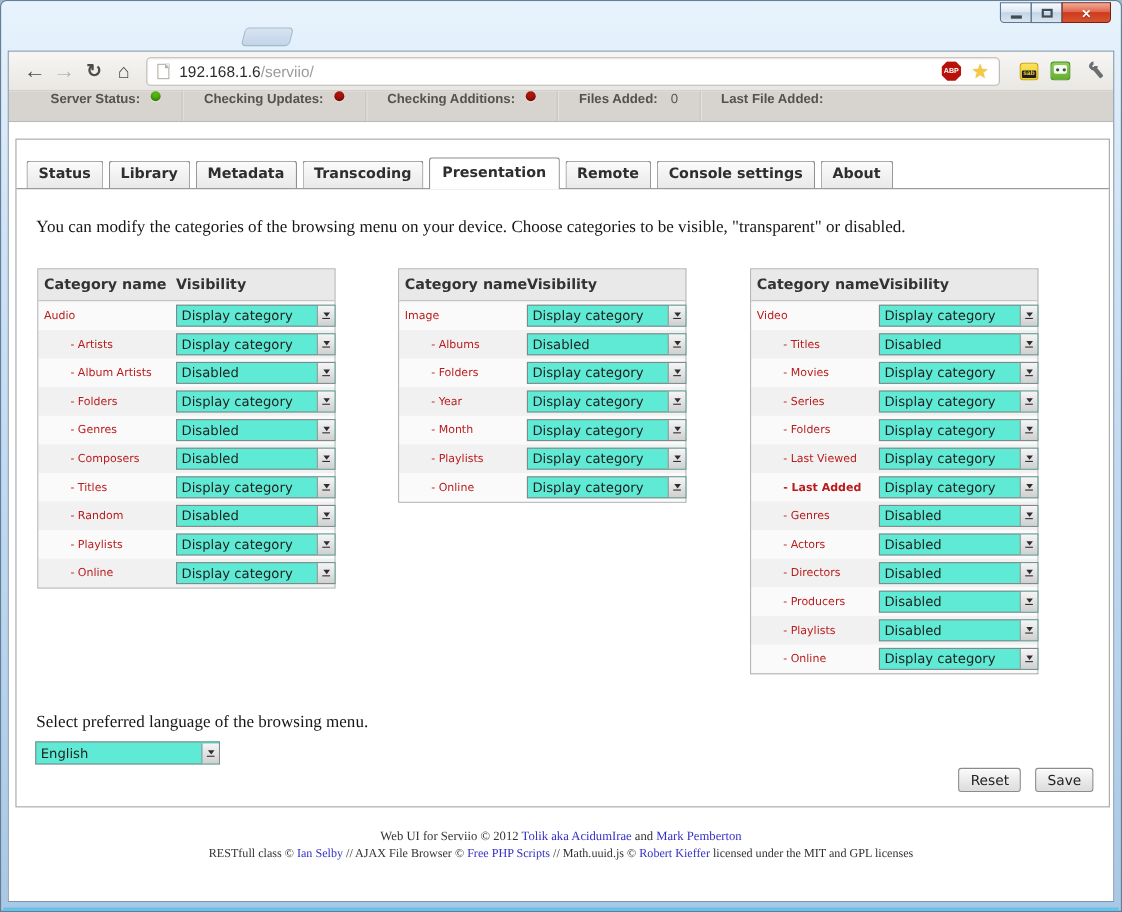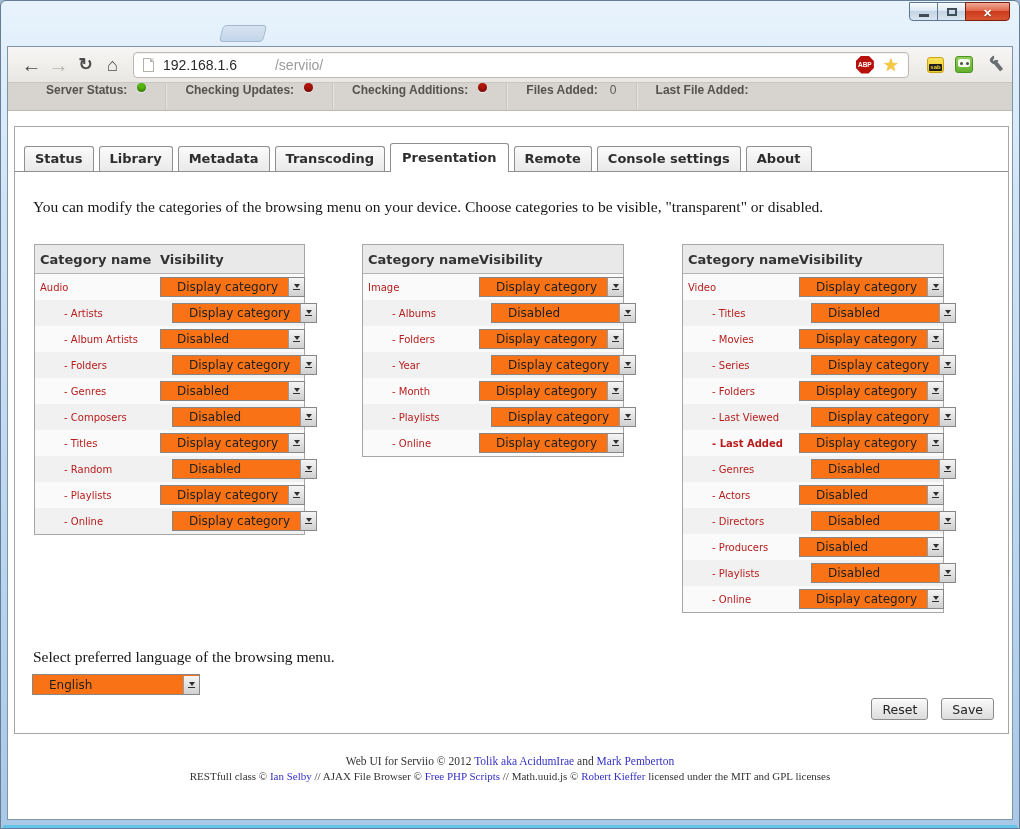--- a/index.html
+++ b/index.html
@@ -29,21 +29,21 @@
   
   .toolbar{height:36px;background:linear-gradient(#f7f6f4,#e9e7e3);border-bottom:1px solid #c9c5bf;display:flex;align-items:center;padding:0 10px;}
   .navbtn{width:27px;text-align:center;font-size:20px;font-weight:bold;color:#4c4c4c;cursor:pointer;line-height:1;flex:none;}
   .navbtn.disabled{color:#b7b4af;}
   .navbtn.reload{font-size:17px;}
   .navbtn.home{font-size:18px;}
   .urlfield{flex:1;height:26px;background:#fff;border:1px solid #bcb8b2;border-radius:4px;display:flex;align-items:center;padding:0 9px;margin:0 7px;box-shadow:inset 0 1px 2px rgba(0,0,0,.06);}
   .docicon{width:11px;height:14px;border:1px solid #b4b1ab;background:#fff;position:relative;margin-right:9px;flex:none;}
   .docicon::after{content:"";position:absolute;top:-1px;right:-1px;border-style:solid;border-width:0 4px 4px 0;border-color:transparent #e9e7e3 #b4b1ab transparent;}
   .urlhost{font-size:14px;color:#2b2b2b;}
-  .urlpath{font-size:14px;color:#9b9b9b;margin-left:38px;}
+  .urlpath{font-size:14px;color:#9b9b9b;}
   .urlspacer{flex:1;}
   .abp{width:18px;height:18px;background:#b8100a;clip-path:polygon(30% 0,70% 0,100% 30%,100% 70%,70% 100%,30% 100%,0 70%,0 30%);color:#fff;font-size:6.5px;font-weight:bold;display:flex;align-items:center;justify-content:center;cursor:pointer;flex:none;}
   .star{font-size:18px;color:#f7c943;margin-left:9px;line-height:1;cursor:pointer;text-shadow:0 0 1px #cfa52e;flex:none;}
   .ext{margin-left:11px;cursor:pointer;flex:none;}
   .sab{width:17px;height:16px;background:linear-gradient(#f9e360,#f0cb25);border:1px solid #c9a50f;border-radius:3px;position:relative;}
   .sab b{position:absolute;left:1px;right:1px;bottom:1px;height:7px;background:#1d1d1d;border-radius:1px;color:#f2d42f;font-size:6px;line-height:7px;text-align:center;font-weight:bold;}
   .robot{width:18px;height:17px;background:linear-gradient(#8ecf56,#64b02e);border:1px solid #4d9322;border-radius:3px;position:relative;}
   .robot .face{position:absolute;left:2px;right:2px;top:2px;height:8px;background:#f6fbf2;border-radius:2px;display:flex;align-items:center;justify-content:center;gap:3px;}
   .robot .eye{width:3px;height:3px;border-radius:50%;background:#44503f;}
   .wrench{width:18px;height:18px;position:relative;}
@@ -61,25 +61,25 @@
   
   .pagearea{position:relative;height:709px;background:#fff;}
   .panel{position:absolute;left:6px;top:15px;width:995px;height:608px;border:1px solid #a6a6a6;background:#fff;}
   .tabbar{position:absolute;left:0;right:0;top:19px;height:26px;display:flex;align-items:flex-end;padding-left:9px;border-bottom:1px solid #8f8f8f;}
   .ptab{height:25px;line-height:23px;padding:0 10px;margin-right:5px;border:1px solid #8f8f8f;border-bottom:none;border-radius:3px 3px 0 0;background:linear-gradient(#fbfbfb,#e9e9e9);font-family:"DejaVu Sans",sans-serif;font-size:13px;font-weight:bold;color:#2e2e2e;cursor:pointer;white-space:nowrap;}
   .ptab.active{height:29px;line-height:27px;margin-bottom:-1px;background:#fff;position:relative;z-index:2;padding:0 11px;}
   .intro{position:absolute;left:18px;top:71px;font-family:"Liberation Serif",serif;font-size:15.5px;color:#161616;}
 
   .ctable{position:absolute;top:117px;border:1px solid #a6a6a6;background:#fafafa;}
   .trow{display:flex;align-items:center;height:26px;padding-left:5px;background:#fafafa;}
-  .trow.alt{background:#f1f1f1;gap:12px;}
+  .trow.alt{background:#f1f1f1;}
   .trow.thead{height:29px;background:#e9e9e9;border-bottom:1px solid #b5b5b5;font-family:"DejaVu Sans",sans-serif;font-size:13px;font-weight:bold;color:#333;}
   .tlabel{font-family:"DejaVu Sans",sans-serif;font-size:10px;color:#b91c1c;flex:none;white-space:nowrap;overflow:hidden;}
   .tlabel.child{padding-left:24px;}
-  .fselect{height:20px;border:1px solid #878787;background:#f97316;display:flex;align-items:center;cursor:pointer;flex:none;padding-left:12px;}
+  .fselect{height:20px;border:1px solid #878787;background:#5eead4;display:flex;align-items:center;cursor:pointer;flex:none;}
   .fseltext{flex:1;font-family:"DejaVu Sans",sans-serif;font-size:12px;color:#1f1f1f;padding-left:4px;white-space:nowrap;overflow:hidden;}
   .fselarrow{width:16px;height:18px;border-left:1px solid #9a9a9a;background:linear-gradient(#f5f5f5,#d0d0d0);display:flex;flex-direction:column;align-items:center;justify-content:center;gap:1px;flex:none;}
   .tri{width:0;height:0;border-left:3.5px solid transparent;border-right:3.5px solid transparent;border-top:4px solid #2e2e2e;}
   .ubar{width:7px;height:1px;background:#2e2e2e;}
 
   .cbrow{position:absolute;left:20px;top:486px;display:flex;align-items:center;gap:9px;}
   .cbox{width:14px;height:14px;border:1px solid #8d9aa5;background:linear-gradient(#fdfdfd,#edf2f6);display:flex;align-items:center;justify-content:center;cursor:pointer;flex:none;}
   .cbox.checked::before{content:"\2713";font-family:"DejaVu Sans",sans-serif;font-size:12px;font-weight:bold;color:#2f5fa0;line-height:1;}
   .cblabel{font-family:"Liberation Serif",serif;font-size:15px;color:#161616;}
   .langlabel{position:absolute;left:18px;top:521px;font-family:"Liberation Serif",serif;font-size:15.5px;color:#161616;}

